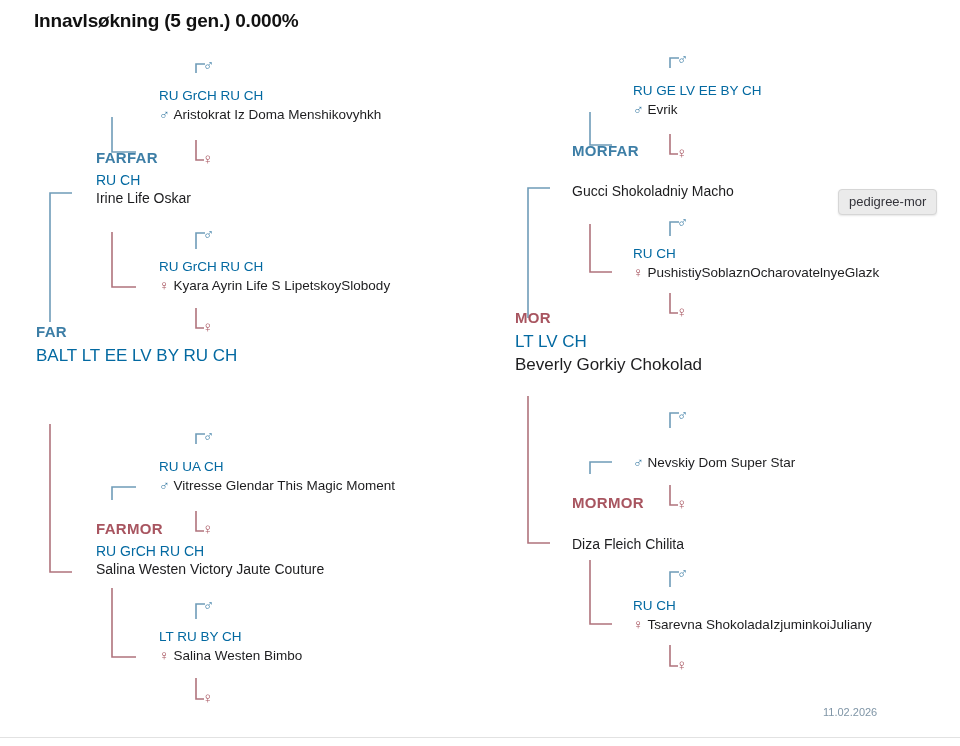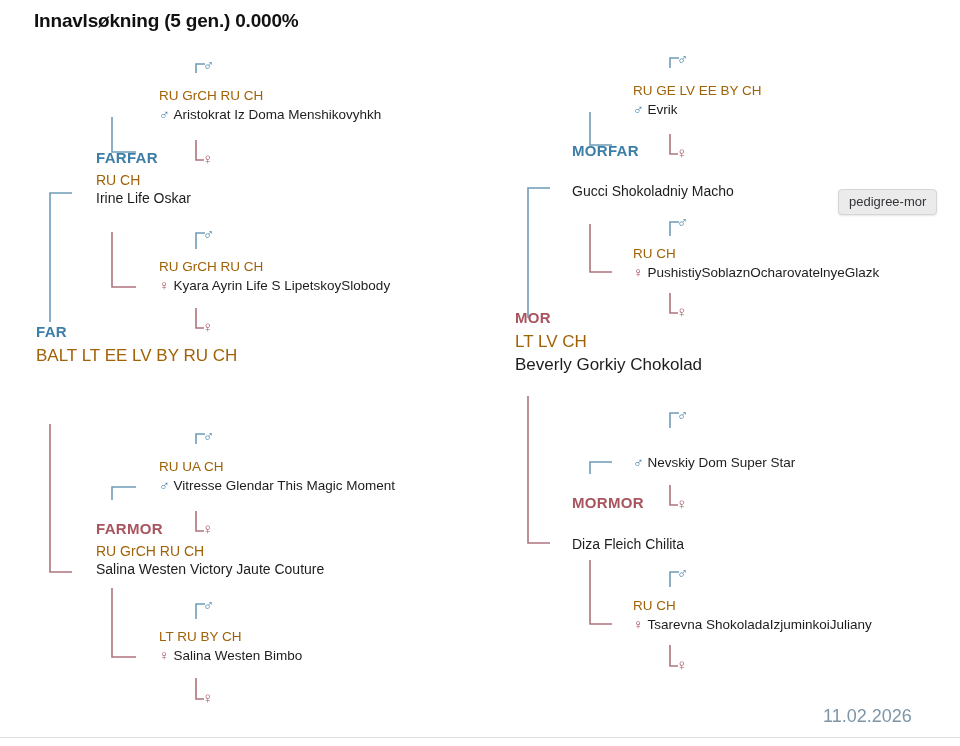--- a/index.html
+++ b/index.html
@@ -54,21 +54,21 @@
     font-weight: bold;
     letter-spacing: 0.3px;
     margin: 0 0 4px 0;
     line-height: 1.1;
   }
   .role.male   { color: #3d7ea6; }
   .role.female { color: #a85560; }
 
   .titles {
     font-size: 14px;
-    color: #a16207;
+    color: #0369a1;
     line-height: 1.35;
   }
   .name {
     font-size: 14px;
     color: #1d1d1f;
     line-height: 1.35;
   }
   .node.root .name   { font-size: 17px; line-height: 1.4; }
   .node.root .titles { font-size: 17px; }
 
@@ -115,21 +115,21 @@
     color: #33333a;
     box-shadow: 0 1px 2px rgba(0,0,0,0.10);
     white-space: nowrap;
   }
 
   
   .footer-date {
     position: absolute;
     left: 823px;
     top: 706px;
-    font-size: 18px;
+    font-size: 11px;
     color: #7f95a6;
     white-space: nowrap;
   }
   .bottom-rule {
     position: absolute;
     left: 0;
     top: 737px;
     width: 960px;
     height: 1px;
     background: #e2e2e2;

